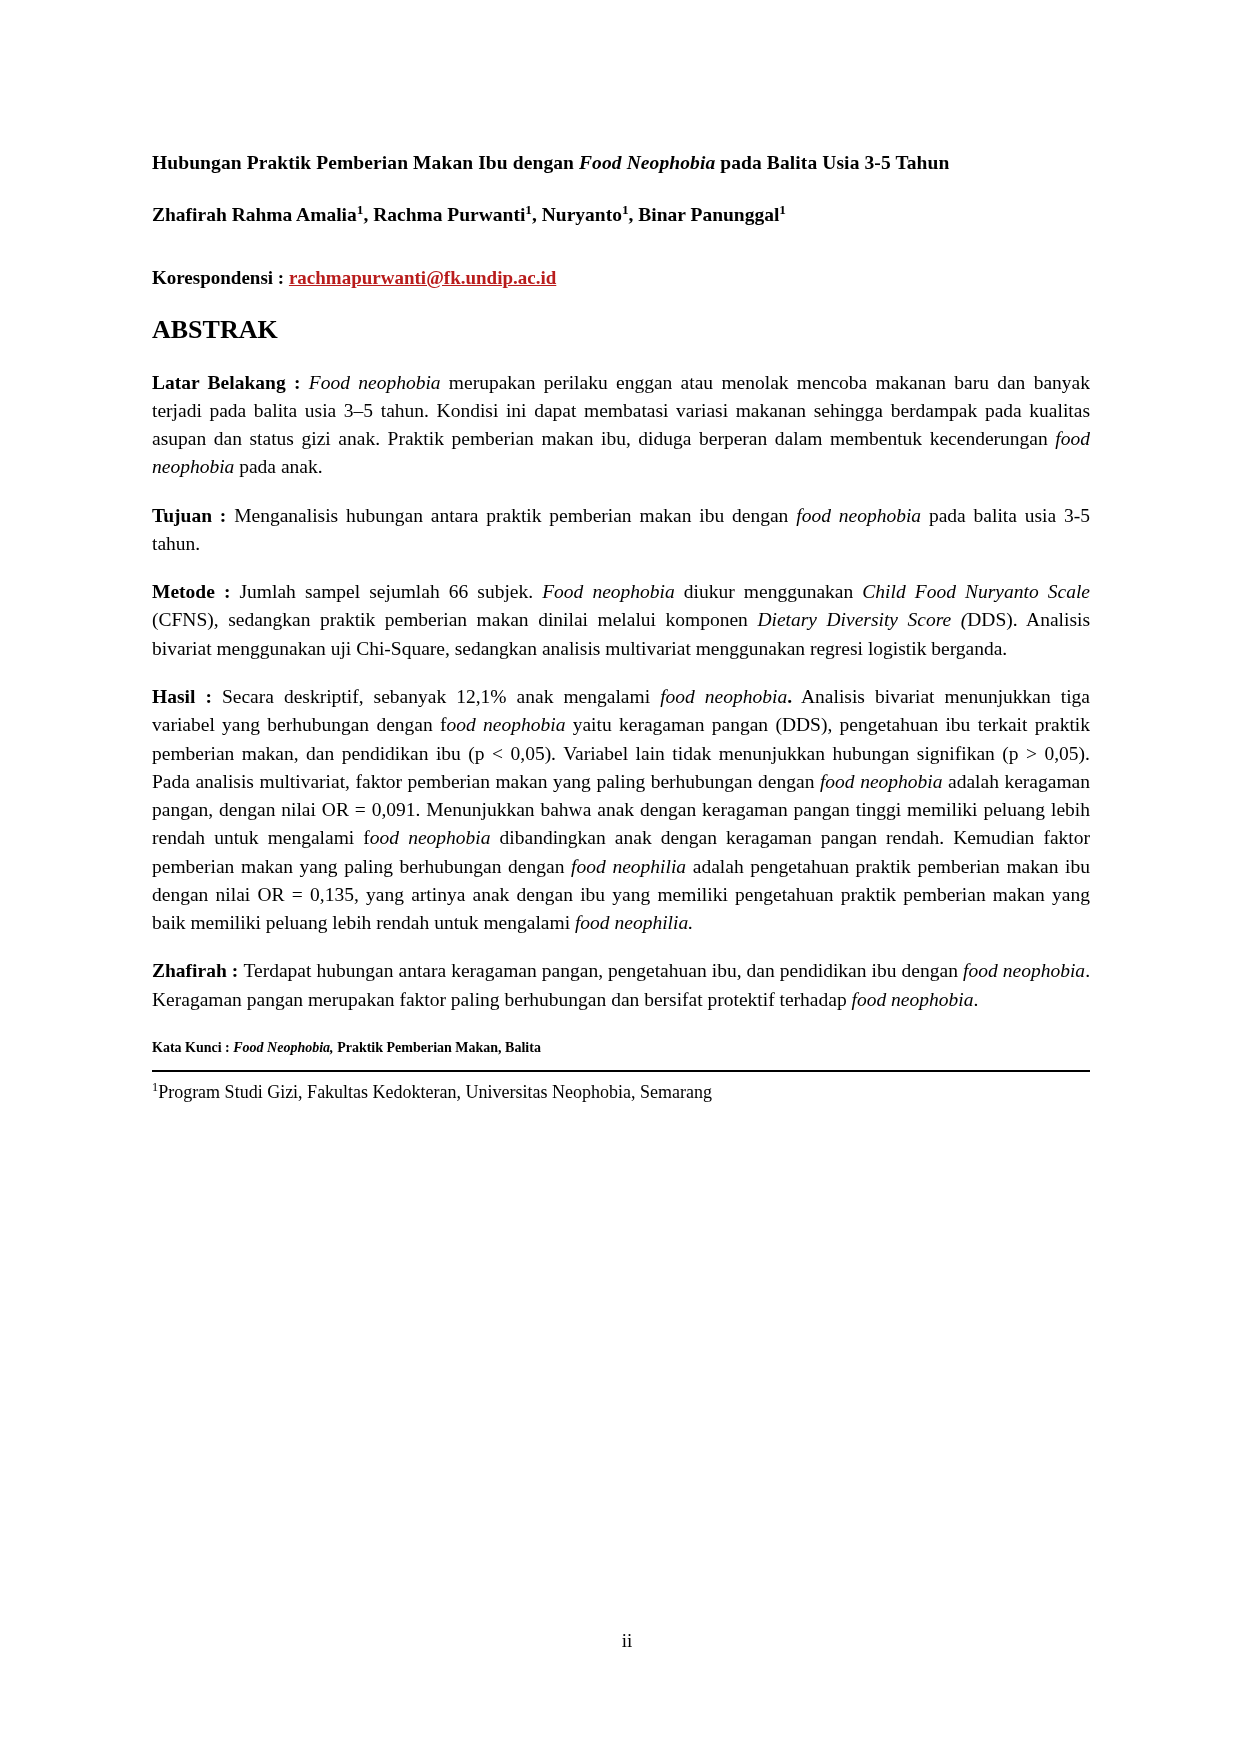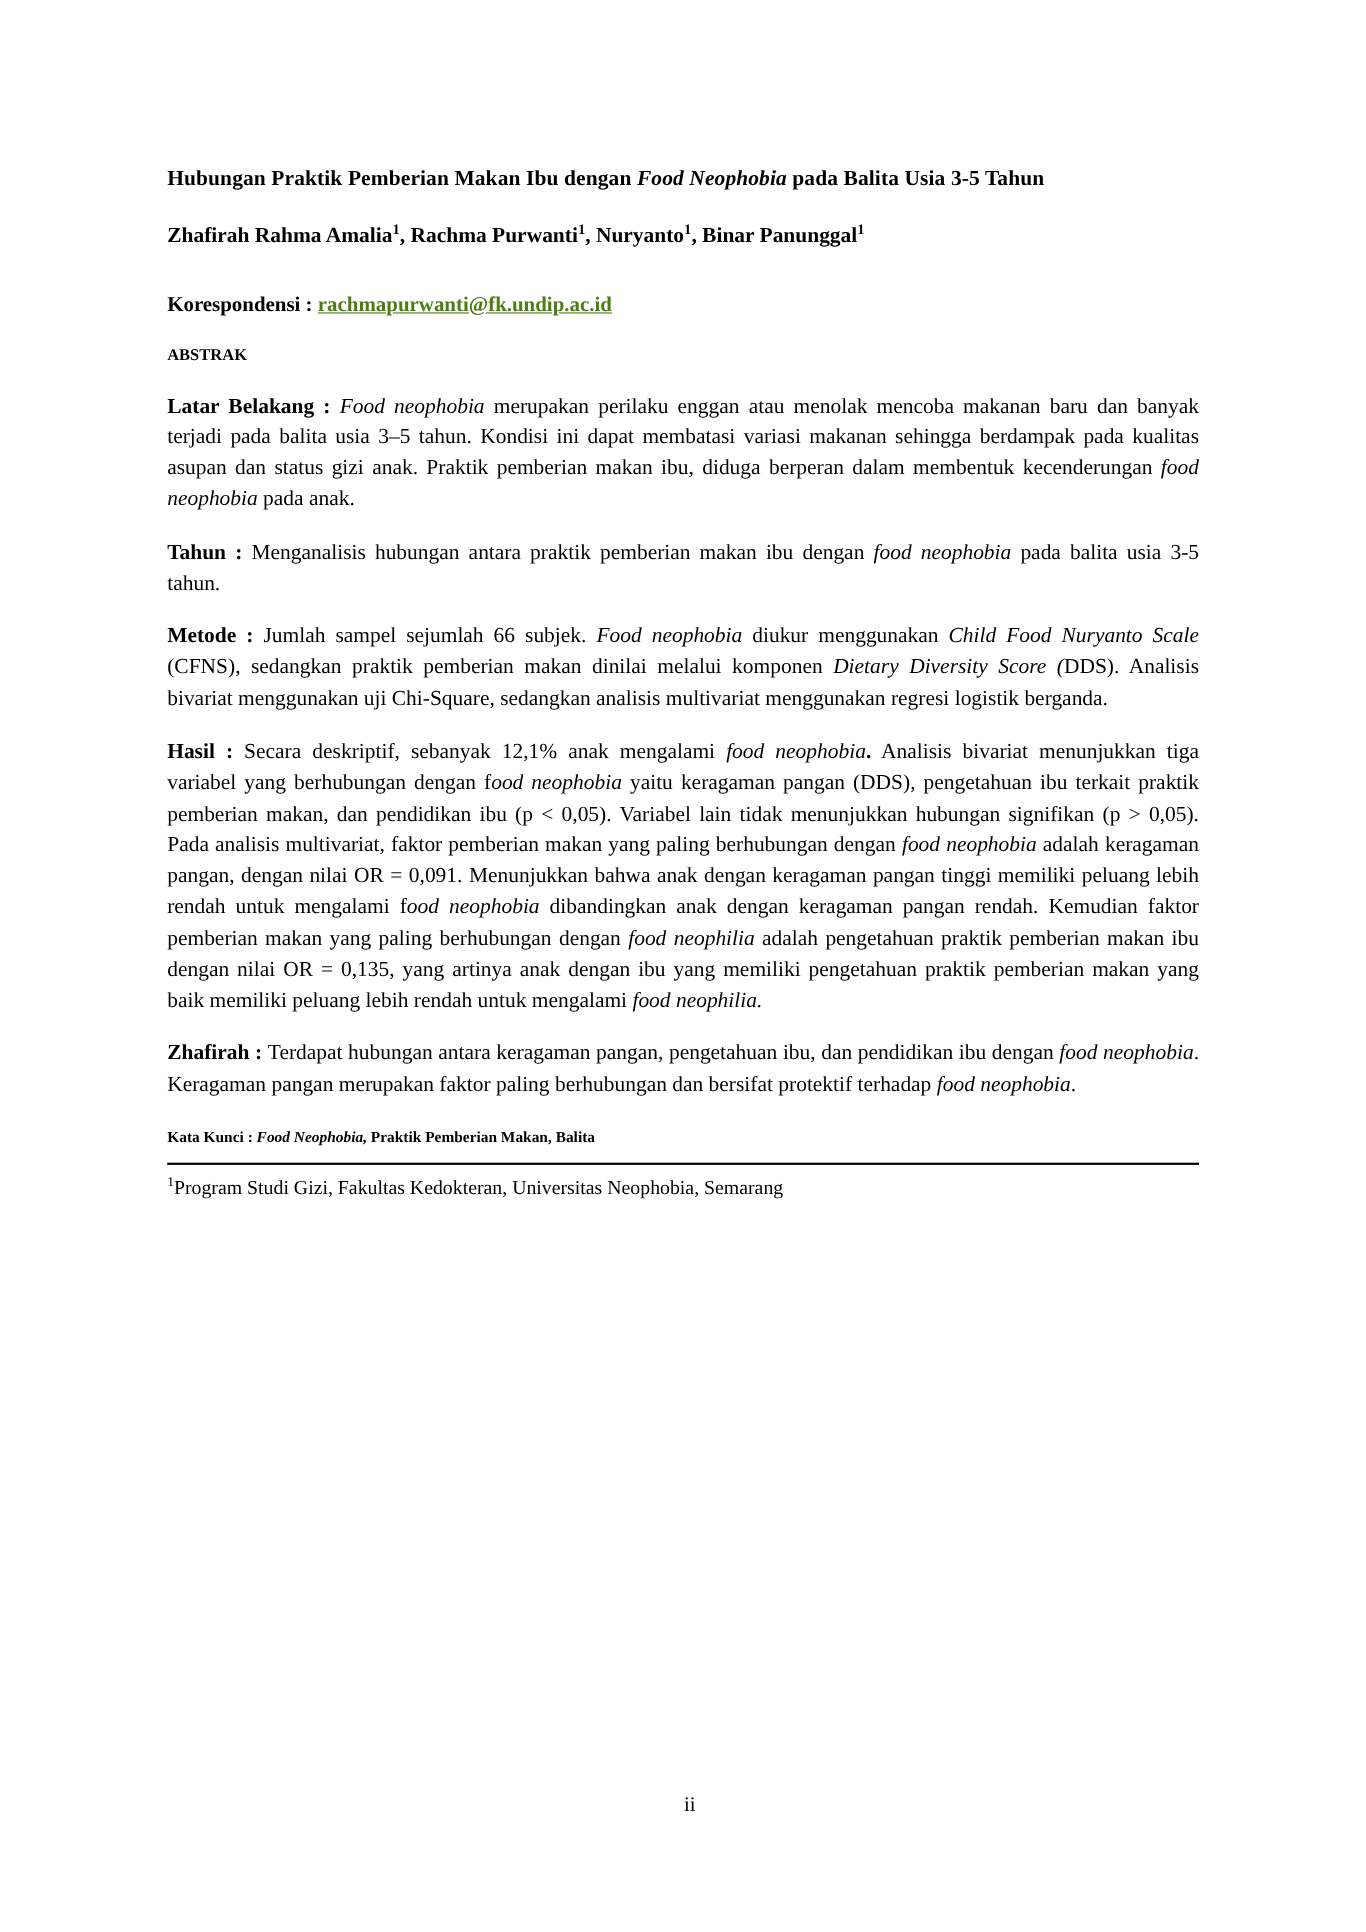--- a/index.html
+++ b/index.html
@@ -38,27 +38,27 @@
     font-size: 19.5px;
     line-height: 1.35;
     margin-bottom: 38px;
   }
   .correspondence {
     font-weight: bold;
     font-size: 19px;
     margin-bottom: 26px;
   }
   .correspondence a {
-    color: #4d7c0f;
+    color: #b91c1c;
     text-decoration: underline;
     font-weight: bold;
   }
   .abstrak-heading {
     font-weight: bold;
-    font-size: 15px;
+    font-size: 26px;
     margin-bottom: 24px;
   }
   p.para {
     font-size: 19.5px;
     line-height: 1.45;
     text-align: justify;
     margin: 0 0 20px 0;
   }
   p.para .lbl {
     font-weight: bold;
@@ -117,21 +117,21 @@
       <span>Korespondensi : </span><a href="#">rachmapurwanti@fk.undip.ac.id</a>
     </div>
 
     <div class="abstrak-heading">ABSTRAK</div>
 
     <p class="para">
       <span class="lbl">Latar Belakang : </span><span><i>Food neophobia</i> merupakan perilaku enggan atau menolak mencoba makanan baru dan banyak terjadi pada balita usia 3–5 tahun. Kondisi ini dapat membatasi variasi makanan sehingga berdampak pada kualitas asupan dan status gizi anak. Praktik pemberian makan ibu, diduga berperan dalam membentuk kecenderungan <i>food neophobia</i> pada anak.</span>
     </p>
 
     <p class="para">
-      <span class="lbl">Tahun : </span><span>Menganalisis hubungan antara praktik pemberian makan ibu dengan <i>food neophobia</i> pada balita usia 3-5 tahun.</span>
+      <span class="lbl">Tujuan : </span><span>Menganalisis hubungan antara praktik pemberian makan ibu dengan <i>food neophobia</i> pada balita usia 3-5 tahun.</span>
     </p>
 
     <p class="para">
       <span class="lbl">Metode : </span><span>Jumlah sampel sejumlah 66 subjek. <i>Food neophobia</i> diukur menggunakan <i>Child Food Nuryanto Scale</i> (CFNS), sedangkan praktik pemberian makan dinilai melalui komponen <i>Dietary Diversity Score (</i>DDS). Analisis bivariat menggunakan uji Chi-Square, sedangkan analisis multivariat menggunakan regresi logistik berganda.</span>
     </p>
 
     <p class="para">
       <span class="lbl">Hasil : </span><span>Secara deskriptif, sebanyak 12,1% anak mengalami <i>food neophobia</i><b>.</b> Analisis bivariat menunjukkan tiga variabel yang berhubungan dengan f<i>ood neophobia</i> yaitu keragaman pangan (DDS), pengetahuan ibu terkait praktik pemberian makan, dan pendidikan ibu (p &lt; 0,05). Variabel lain tidak menunjukkan hubungan signifikan (p &gt; 0,05). Pada analisis multivariat, faktor pemberian makan yang paling berhubungan dengan <i>food neophobia</i> adalah keragaman pangan, dengan nilai OR = 0,091. Menunjukkan bahwa anak dengan keragaman pangan tinggi memiliki peluang lebih rendah untuk mengalami f<i>ood neophobia</i> dibandingkan anak dengan keragaman pangan rendah. Kemudian faktor pemberian makan yang paling berhubungan dengan <i>food neophilia</i> adalah pengetahuan praktik pemberian makan ibu dengan nilai OR = 0,135, yang artinya anak dengan ibu yang memiliki pengetahuan praktik pemberian makan yang baik memiliki peluang lebih rendah untuk mengalami <i>food neophilia.</i></span>
     </p>
 

